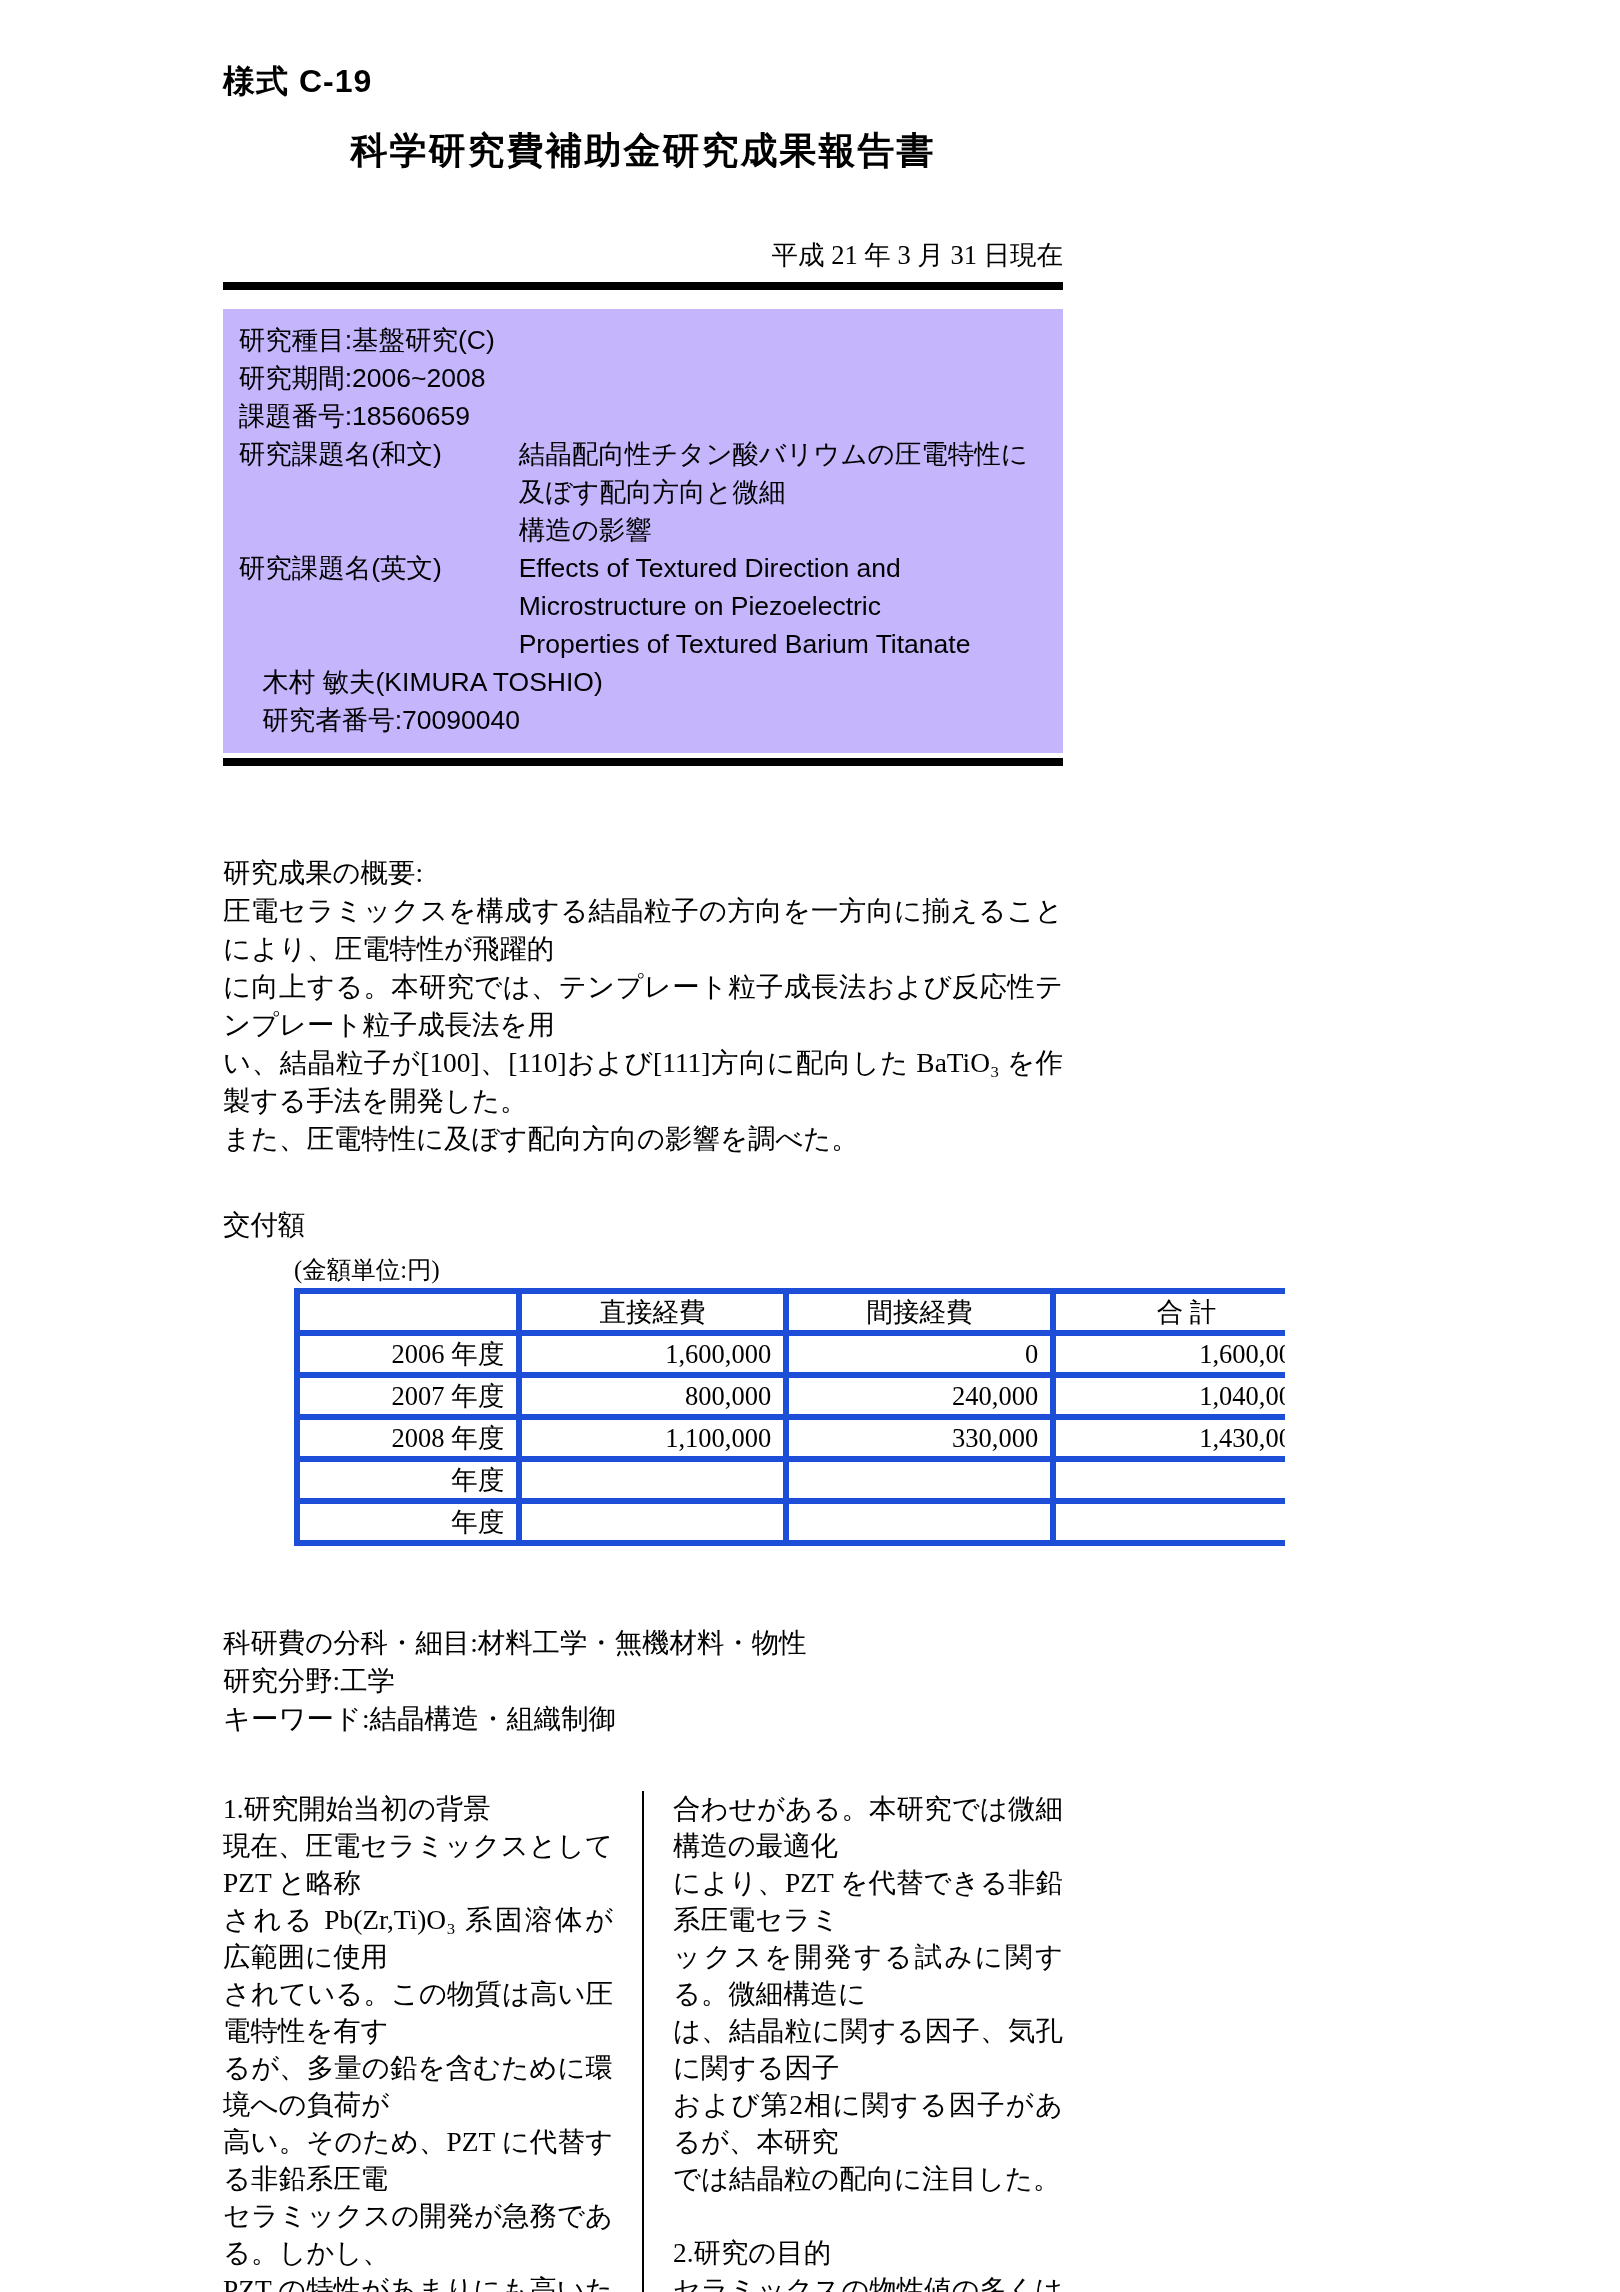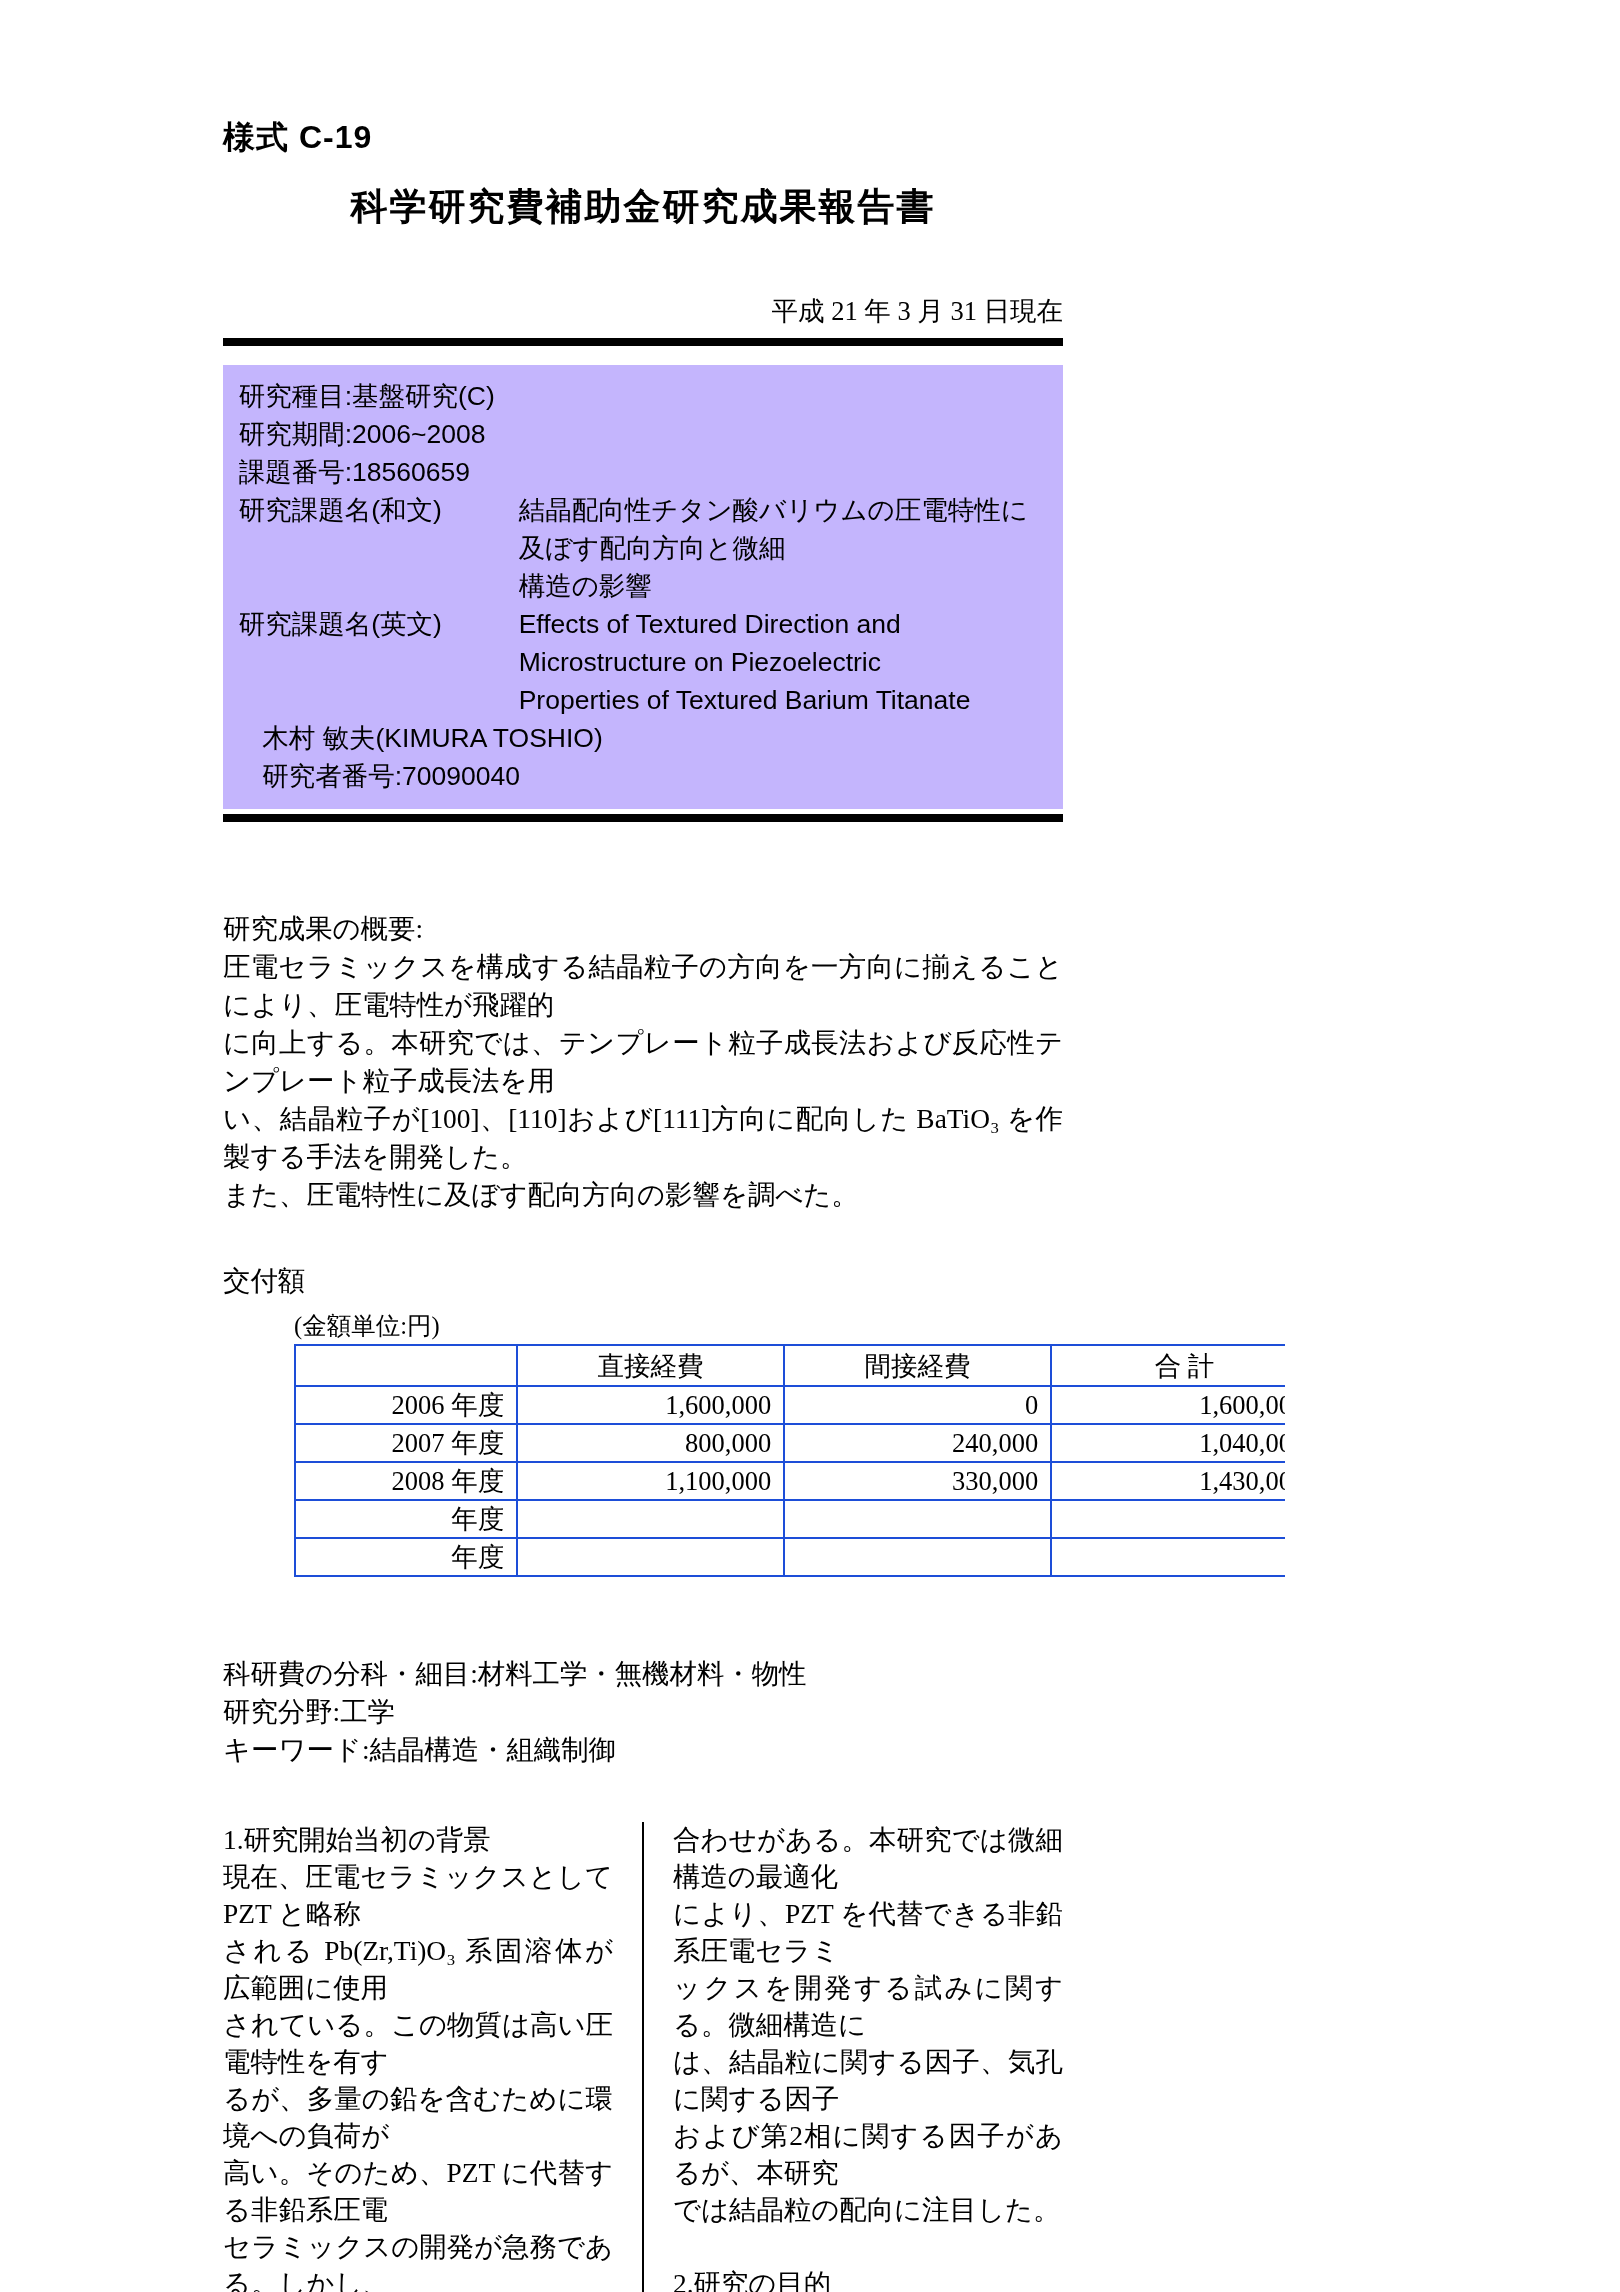--- a/index.html
+++ b/index.html
@@ -4,21 +4,21 @@
 <style>
   * { box-sizing: border-box; }
   html, body { margin: 0; padding: 0; background: #ffffff; }
   .page {
     position: relative;
     width: 1285px;
     height: 2293px;
     background: #ffffff;
     color: #000;
     font-family: "Liberation Serif", "DejaVu Serif", serif;
-    padding: 116px 222px 0 223px;
+    padding: 60px 222px 0 223px;
     overflow: hidden;
   }
   .form-code {
     font-family: "Liberation Sans", "DejaVu Sans", sans-serif;
     font-size: 32px;
     font-weight: 700;
     letter-spacing: 1px;
   }
   .doc-title {
     font-family: "Liberation Sans", "DejaVu Sans", sans-serif;
@@ -64,21 +64,21 @@
   .budget-section { margin-top: 49px; }
   .budget-heading { font-size: 27.4px; }
   .budget-wrap { width: 1021px; margin-left: 71px; margin-top: 9.8px; }
   .unit-note { text-align: left; font-size: 24.5px; margin-bottom: 2.9px; }
   table.budget-table {
     border-collapse: collapse;
     width: 100%;
     table-layout: fixed;
   }
   .budget-table th, .budget-table td {
-    border: 2px solid #1d4ed8;
+    border: 6px solid #1d4ed8;
     font-size: 26.5px;
     font-weight: 400;
     height: 37px;
     padding: 0 11.8px;
     overflow: hidden;
   }
   .budget-table th { text-align: center; height: 41px; }
   .budget-table td.lbl { text-align: right; }
   .budget-table td.num { text-align: right; }
   .budget-table td.ctr { text-align: center; }

